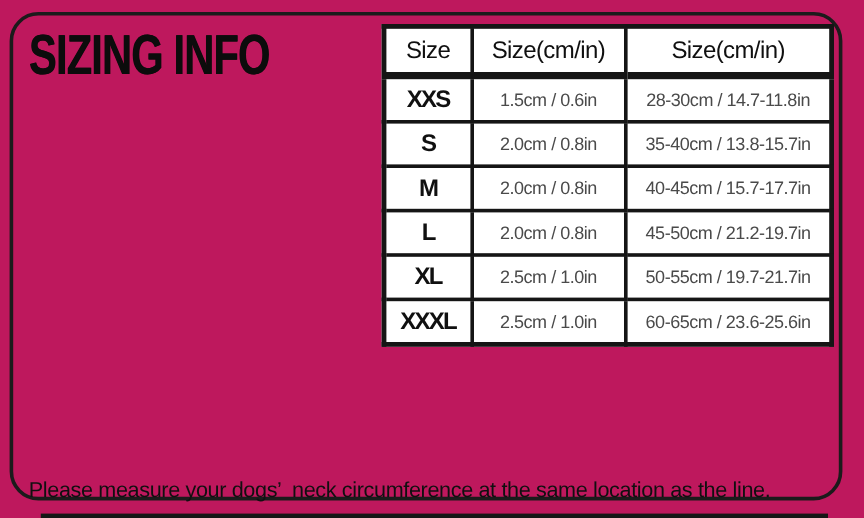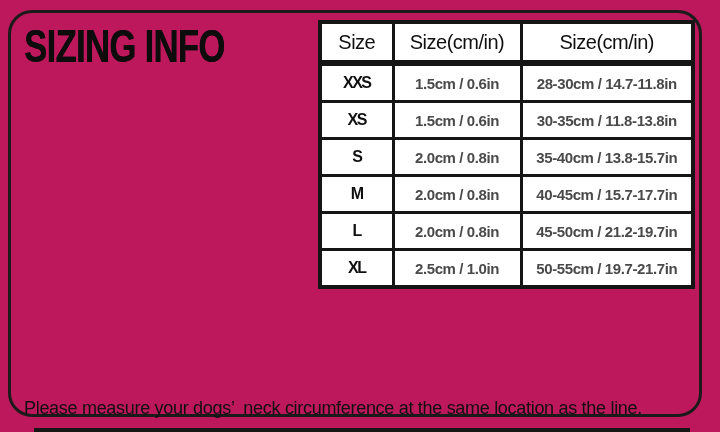--- a/index.html
+++ b/index.html
@@ -72,28 +72,28 @@
   table.size-table th {
     height: 36px;
     border-bottom-width: 6px;
     font-size: 20px;
     font-weight: 400;
     color: #101010;
     letter-spacing: -0.5px;
   }
   table.size-table td { height: 34px; }
   td.size-cell {
-    font-size: 16px;
+    font-size: 20px;
     font-weight: 800;
     color: #101010;
     letter-spacing: -1.5px;
   }
   td.val-cell {
     font-size: 15px;
-    font-weight: 700;
+    font-weight: 400;
     color: #4a4a4a;
     letter-spacing: -0.4px;
   }
   .footer-note {
     position: absolute;
     left: 24px; top: 398px;
     font-size: 18px;
     font-weight: 400;
     color: #101010;
     letter-spacing: -0.3px;
@@ -123,44 +123,44 @@
         <th>Size(cm/in)</th>
       </tr>
     </thead>
     <tbody>
       <tr>
         <td class="size-cell">XXS</td>
         <td class="val-cell">1.5cm / 0.6in</td>
         <td class="val-cell">28-30cm / 14.7-11.8in</td>
       </tr>
       <tr>
-        <td class="size-cell">XS</td>
-        <td class="val-cell">1.5cm / 0.6in</td>
-        <td class="val-cell">30-35cm / 11.8-13.8in</td>
-      </tr>
-      <tr>
         <td class="size-cell">S</td>
         <td class="val-cell">2.0cm / 0.8in</td>
         <td class="val-cell">35-40cm / 13.8-15.7in</td>
       </tr>
       <tr>
         <td class="size-cell">M</td>
         <td class="val-cell">2.0cm / 0.8in</td>
         <td class="val-cell">40-45cm / 15.7-17.7in</td>
       </tr>
       <tr>
         <td class="size-cell">L</td>
         <td class="val-cell">2.0cm / 0.8in</td>
         <td class="val-cell">45-50cm / 21.2-19.7in</td>
       </tr>
       <tr>
         <td class="size-cell">XL</td>
         <td class="val-cell">2.5cm / 1.0in</td>
         <td class="val-cell">50-55cm / 19.7-21.7in</td>
       </tr>
+      <tr>
+        <td class="size-cell">XXXL</td>
+        <td class="val-cell">2.5cm / 1.0in</td>
+        <td class="val-cell">60-65cm / 23.6-25.6in</td>
+      </tr>
     </tbody>
   </table>
 
   <div class="footer-note">Please measure your dogs’  neck circumference at the same location as the line.</div>
 
   <div class="bottom-strip"></div>
 
 </div>
 
 </body></html>

